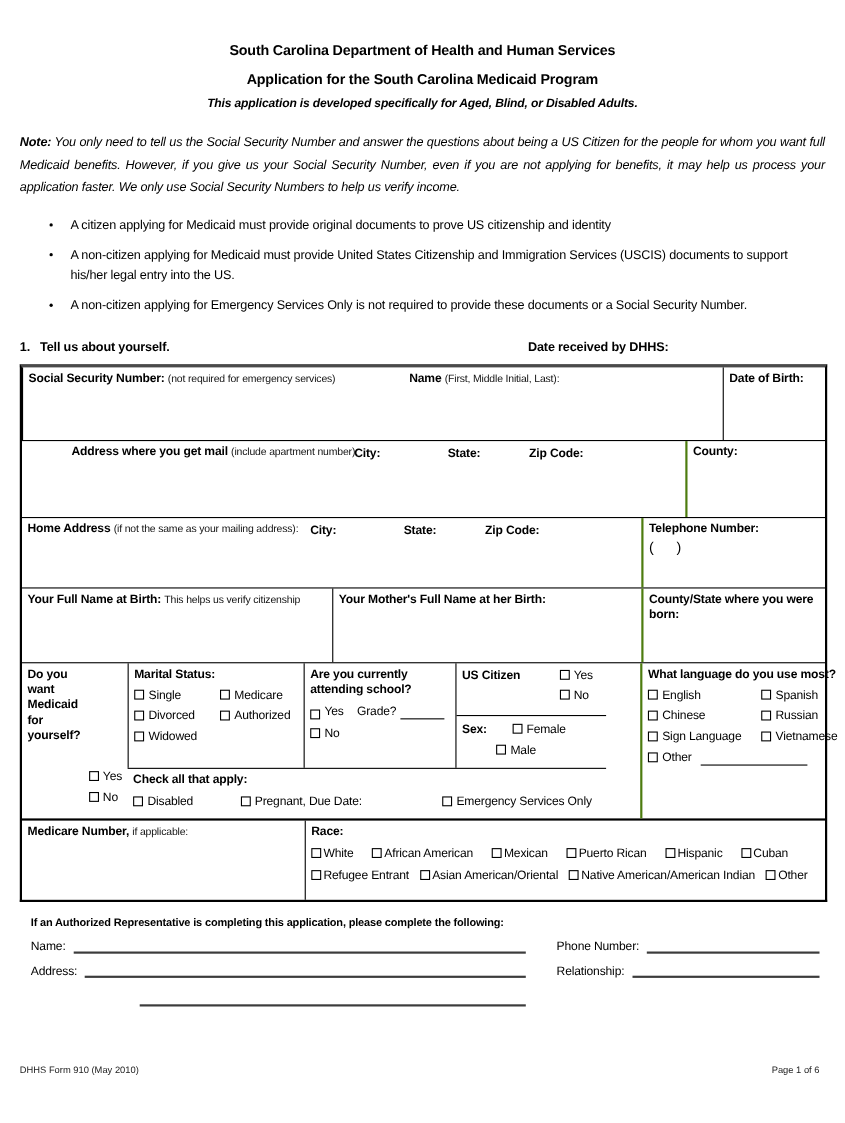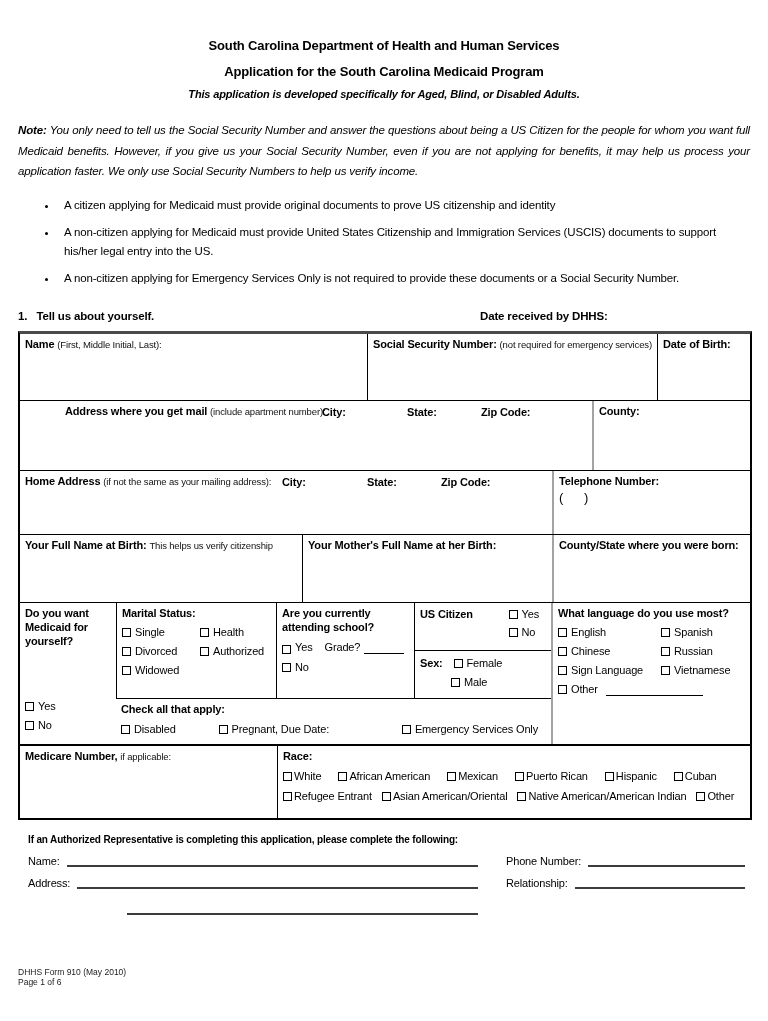--- a/index.html
+++ b/index.html
@@ -24,37 +24,37 @@
   ul.bullets li { font-size:11.5px; line-height:19px; margin-bottom:8px; padding-left:6px; }
   
   .sec-row { position:relative; margin:22px 18px 6px 18px; font-size:11.5px; font-weight:bold; height:15px; }
   .sec-row .date-received { position:absolute; left:462px; top:0; }
   
   .tbl { margin:0 16px 0 18px; border:2px solid #000; border-top:3px solid #4a4a4a; }
   .row { display:grid; border-bottom:1px solid #000; }
   .row:last-child { border-bottom:none; }
   .cell { padding:3px 5px; font-size:11px; line-height:14px; position:relative; }
   .bL { border-left:1px solid #000; }
-  .bL2 { border-left:2px solid #a3a3a3; }
+  .bL2 { border-left:2px solid #4d7c0f;margin-left:31px; }
   .lbl { font-weight:bold; font-size:11px; }
   .hint { font-weight:normal; font-size:9.5px; color:#111; }
   .r1 { grid-template-columns:347px 290px 1fr; height:67px; }
   .r2 { grid-template-columns:532px 1fr; height:70px;padding-left:40px; }
   .r3 { grid-template-columns:532px 1fr; height:64px; }
   .r4 { grid-template-columns:282px 250px 1fr; height:68px; }
   .r5 { grid-template-columns:96px 160px 138px 137px 1fr; grid-template-rows:95px 46px; height:143px; border-bottom-width:2px; }
   .r6 { grid-template-columns:257px 1fr; height:72px; }
   .abs { position:absolute; top:4px; }
   .city-pos { left:262px; } .state-pos { left:347px; } .zip-pos { left:421px; }
   
   .cb { display:inline-block; width:9px; height:9px; border:1.3px solid #000; margin-right:4px; vertical-align:-1px; flex:0 0 auto; }
   .cb.tight { margin-right:2px; }
   .opt { font-size:11px; white-space:nowrap; }
   
-  .c-medicaid { grid-row:1/3; grid-column:1; display:flex; flex-direction:column; }
+  .c-medicaid { grid-row:1/3; grid-column:1; display:flex; }
   .c-medicaid .yn { margin-top:auto; padding-bottom:9px; }
   .c-medicaid .yn div { margin-top:5px; }
   .c-marital { grid-row:1; grid-column:2; }
   .c-school  { grid-row:1; grid-column:3; }
   .c-citizen { grid-row:1; grid-column:4; padding:0; display:flex; flex-direction:column; }
   .c-language{ grid-row:1/3; grid-column:5; }
   .c-checkall{ grid-row:2; grid-column:2/5; border-top:1px solid #000; }
   .opt-grid { display:grid; grid-template-columns:78px auto; row-gap:5px; margin-top:5px; }
   .cz-top { flex:0 0 48px; border-bottom:1px solid #000; display:flex; justify-content:space-between; padding:4px 12px 0 5px; }
   .cz-top .stack div { margin-bottom:4px; }
@@ -72,21 +72,21 @@
   .race-line2 { gap:10px; }
   
   .auth { margin:14px 23px 0 28px; font-size:11px; }
   .auth-head { font-weight:bold; font-size:10px; margin-bottom:8px; }
   .ar-row { display:flex; margin-top:9px; align-items:flex-end; }
   .ar-left { display:flex; width:450px; align-items:flex-end; }
   .ar-right { display:flex; flex:1; margin-left:28px; align-items:flex-end; }
   .fill-line { border-bottom:2px solid #3c3c3c; height:13px; flex:1; margin-left:7px; }
   .cont-line { margin:13px 0 0 99px; width:351px; border-bottom:2px solid #3c3c3c; height:13px; }
   
-  .footer { position:absolute; left:18px; right:23px; top:967px; display:flex; justify-content:space-between; font-size:8.5px; color:#222; letter-spacing:0;flex-direction:column; }
+  .footer { position:absolute; left:18px; right:23px; top:967px; display:flex; justify-content:space-between; font-size:8.5px; color:#222; letter-spacing:0; }
 </style>
 </head>
 <body>
 
 <div class="page">
 
   <div class="header">
     <div class="h-line">South Carolina Department of Health and Human Services</div>
     <div class="h-line">Application for the South Carolina Medicaid Program</div>
     <div class="h-sub">This application is developed specifically for Aged, Blind, or Disabled Adults.</div>
@@ -101,22 +101,22 @@
   </ul>
 
   <div class="sec-row">
     <span>1.&nbsp;&nbsp; Tell us about yourself.</span>
     <span class="date-received">Date received by DHHS:</span>
   </div>
 
   <div class="tbl">
 
     <div class="row r1">
+      <div class="cell bL"><span class="lbl">Social Security Number:</span> <span class="hint">(not required for emergency services)</span></div>
       <div class="cell"><span class="lbl">Name</span> <span class="hint">(First, Middle Initial, Last):</span></div>
-      <div class="cell bL"><span class="lbl">Social Security Number:</span> <span class="hint">(not required for emergency services)</span></div>
       <div class="cell bL"><span class="lbl">Date of Birth:</span></div>
     </div>
 
     <div class="row r2">
       <div class="cell">
         <span class="lbl">Address where you get mail</span> <span class="hint">(include apartment number):</span>
         <span class="lbl abs city-pos">City:</span>
         <span class="lbl abs state-pos">State:</span>
         <span class="lbl abs zip-pos">Zip Code:</span>
       </div>
@@ -149,21 +149,21 @@
         <div class="yn">
           <div class="opt"><span class="cb"></span><span>Yes</span></div>
           <div class="opt"><span class="cb"></span><span>No</span></div>
         </div>
       </div>
 
       <div class="cell c-marital bL">
         <span class="lbl">Marital Status:</span>
         <div class="opt-grid">
           <span class="opt"><span class="cb"></span><span>Single</span></span>
-          <span class="opt"><span class="cb"></span><span>Health</span></span>
+          <span class="opt"><span class="cb"></span><span>Medicare</span></span>
           <span class="opt"><span class="cb"></span><span>Divorced</span></span>
           <span class="opt"><span class="cb"></span><span>Authorized</span></span>
           <span class="opt"><span class="cb"></span><span>Widowed</span></span>
         </div>
       </div>
 
       <div class="cell c-school bL">
         <span class="lbl">Are you currently attending school?</span>
         <div class="opt" style="margin-top:6px; display:flex; align-items:flex-end;">
           <span class="cb"></span>
@@ -177,21 +177,21 @@
       <div class="cell c-citizen bL">
         <div class="cz-top">
           <span class="lbl">US Citizen</span>
           <div class="stack">
             <div class="opt"><span class="cb"></span><span>Yes</span></div>
             <div class="opt"><span class="cb"></span><span>No</span></div>
           </div>
         </div>
         <div class="cz-bottom">
           <span class="lbl">Sex:</span>
-          <span class="opt" style="margin-left:8px;text-align:center;"><span class="cb"></span><span>Female</span></span>
+          <span class="opt" style="margin-left:20px;text-align:center;"><span class="cb"></span><span>Female</span></span>
           <div class="opt male"><span class="cb"></span><span>Male</span></div>
         </div>
       </div>
 
       <div class="cell c-language bL2">
         <span class="lbl">What language do you use most?</span>
         <div class="lang-grid">
           <span class="opt"><span class="cb"></span><span>English</span></span>
           <span class="opt"><span class="cb"></span><span>Spanish</span></span>
           <span class="opt"><span class="cb"></span><span>Chinese</span></span>

